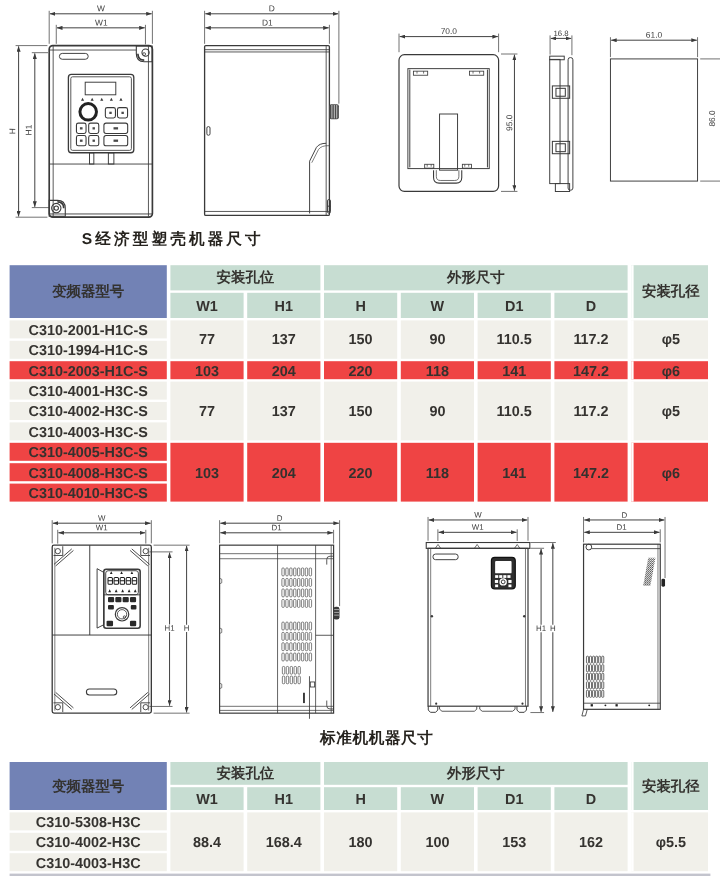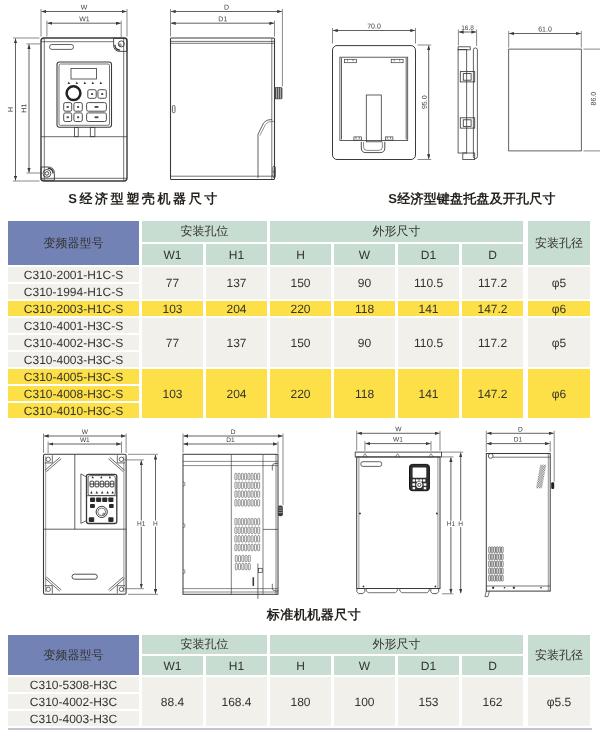--- a/index.html
+++ b/index.html
@@ -1,25 +1,25 @@
 <!DOCTYPE html>
 <html><head>
 <meta charset="utf-8">
 <style>
   html,body{margin:0;padding:0;background:#fff;}
   *{-webkit-font-smoothing:antialiased;text-rendering:geometricPrecision;}
   body{width:600px;height:736px;font-family:"Liberation Sans",sans-serif;}
   #page{position:relative;width:600px;height:736px;overflow:hidden;background:#fff;filter:opacity(0.999);}
   .cap{position:absolute;font-size:13px;font-weight:bold;color:rgba(34,31,26,0.99);white-space:nowrap;transform:translateX(-50%);}
-  table.tbl{position:absolute;border-collapse:separate;border-spacing:3px 2px;table-layout:fixed;}
+  table.tbl{position:absolute;border-collapse:separate;border-spacing:3px 2px;table-layout:fixed;font-weight:bold;}
   table.tbl td{padding:0;text-align:center;vertical-align:middle;font-size:12px;color:rgba(51,49,46,0.99);overflow:hidden;}
   td.mh{background:#7282b5;color:rgba(51,60,87,0.99);font-size:12px;}
   td.gh{background:#c7ddd2;}
   tr.lt td{background:#f1f0ea;}
-  tr.lv td{background:#fde047;}
+  tr.lv td{background:#ef4444;}
   td.kj{border-left:2px solid #fff;margin-top:46px;}
   .h1 td,.h2 td{height:21px;}
   .dr td{height:15px;font-size:11.5px;}
   .s2 .h1 td,.s2 .h2 td{height:19px;}
 </style>
 </head>
 <body>
 <div id="page">
 
 <svg id="draw" width="600" height="736" viewBox="0 0 600 736" style="position:absolute;left:0;top:0;">
@@ -576,21 +576,20 @@
 <text x="450.9" y="525.8">H1</text>
 <rect x="457.5" y="520.6" width="6.8" height="6.2" fill="#fff"></rect>
 <text x="460.7" y="525.8">H</text>
 <text x="520.3" y="431.3">D</text>
 <text x="518" y="441.4">D1</text>
 </g>
 </svg>
 
 <div class="cap" style="left:144px;top:190px;letter-spacing:2.6px;">S经济型塑壳机器尺寸</div>
 
-<div class="cap" style="left:472px;top:190px;letter-spacing:0.2px;">S经济型键盘托盘及开孔尺寸</div>
 
 <div class="cap" style="left:314px;top:606px;letter-spacing:0.5px;">标准机机器尺寸</div>
 
 <table class="tbl" style="left:5px;top:219px;">
 <colgroup>
         <col style="width:131px">
         <col style="width:61px">
         <col style="width:61px">
         <col style="width:61px">
         <col style="width:61px">

